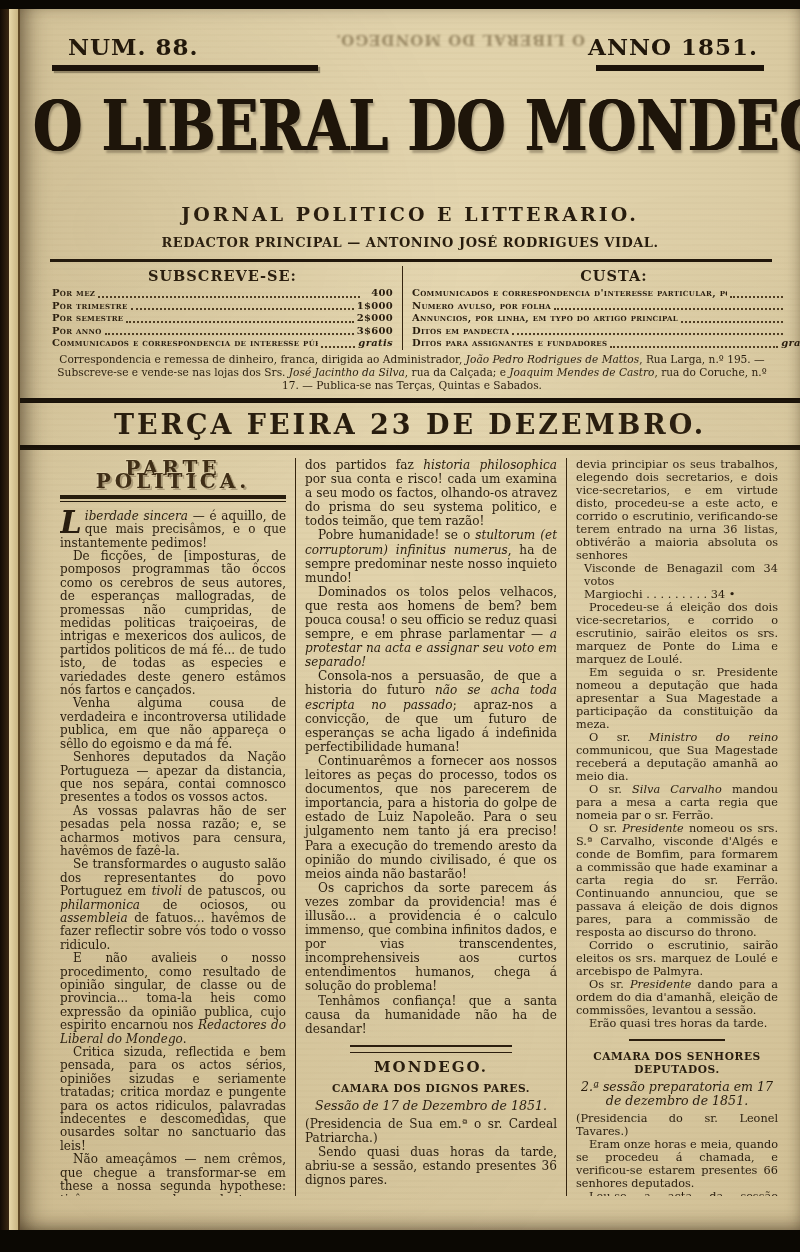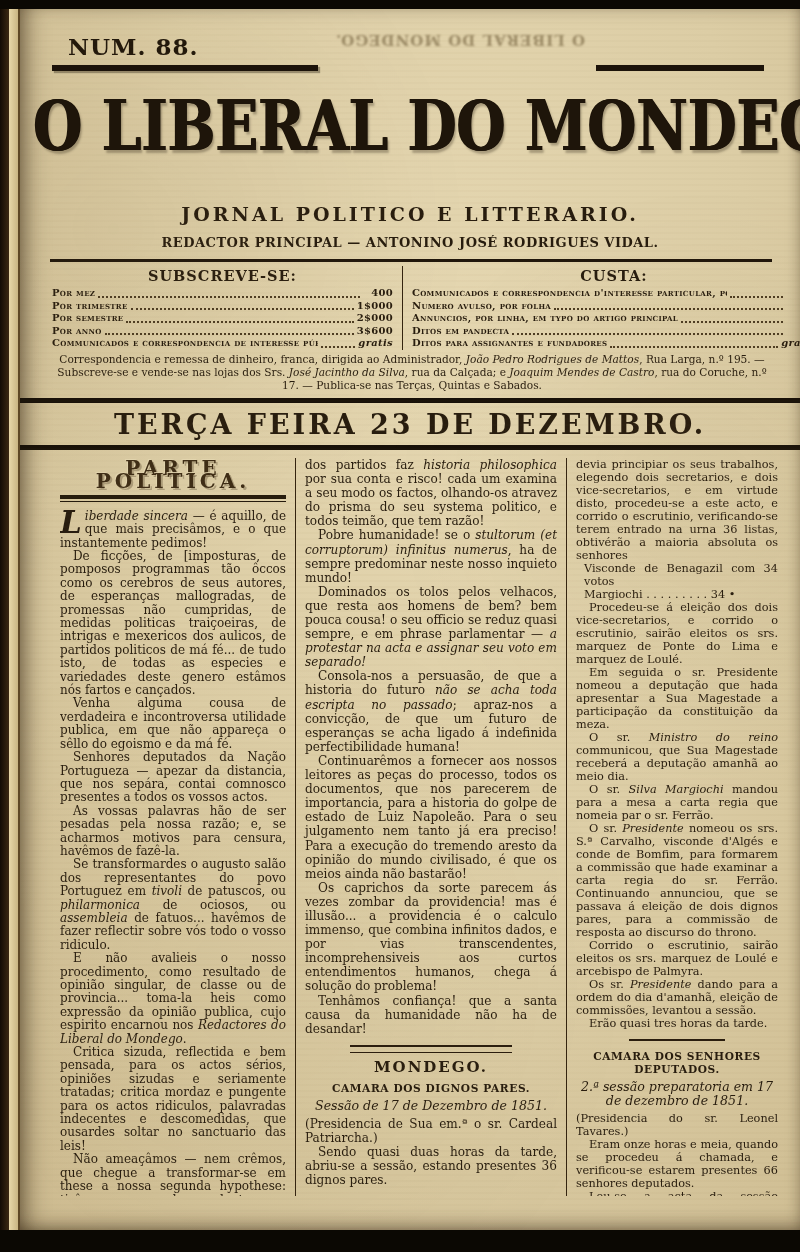--- a/index.html
+++ b/index.html
@@ -77,20 +77,21 @@
 <body>
 
 <div class="topbar"></div>
 <div class="binding"></div>
 <div class="pageedge"></div>
 
 <div class="page">
 
   <div class="issue-row">
     <span>NUM. 88.</span>
+    <span>ANNO 1851.</span>
   </div>
 
   <div class="head-rules">
     <div class="head-rule-left"></div>
     <div class="ghost-title">O LIBERAL DO MONDEGO.</div>
     <div class="head-rule-right"></div>
   </div>
 
   <div class="masthead">
     <span class="masthead-inner">O LIBERAL DO MONDEGO.</span>
@@ -197,21 +198,21 @@
         <div class="b-p0">(Presidencia de Sua em.ª o sr. Cardeal Patriarcha.)</div>
         <div class="b-p">Sendo quasi duas horas da tarde, abriu-se a sessão, estando presentes 36 dignos pares.</div>
       </div>
     <div class="col col-3">
         <div class="b-p0">devia principiar os seus trabalhos, elegendo dois secretarios, e dois vice-secretarios, e em virtude disto, procedeu-se a este acto, e corrido o escrutinio, verificando-se terem entrado na urna 36 listas, obtivérão a maioria absoluta os senhores</div>
         <div class="b-line">Visconde de Benagazil com 34 votos</div>
         <div class="b-line">Margiochi . . . . . . . . . 34  •</div>
         <div class="b-p">Procedeu-se á eleição dos dois vice-secretarios, e corrido o escrutinio, sairão eleitos os srs. marquez de Ponte do Lima e marquez de Loulé.</div>
         <div class="b-p">Em seguida o sr. Presidente nomeou a deputação que hada apresentar a Sua Magestade a participação da constituição da meza.</div>
         <div class="b-p">O sr. <i>Ministro do reino</i> communicou, que Sua Magestade receberá a deputação amanhã ao meio dia.</div>
-        <div class="b-p">O sr. <i>Silva Margiochi</i> mandou para a mesa a carta regia que nomeia par o sr. Ferrão.</div>
+        <div class="b-p">O sr. <i>Silva Carvalho</i> mandou para a mesa a carta regia que nomeia par o sr. Ferrão.</div>
         <div class="b-p">O sr. <i>Presidente</i> nomeou os srs. S.ª Carvalho, visconde d'Algés e conde de Bomfim, para formarem a commissão que hade examinar a carta regia do sr. Ferrão. Continuando annunciou, que se passava á eleição de dois dignos pares, para a commissão de resposta ao discurso do throno.</div>
         <div class="b-p">Corrido o escrutinio, sairão eleitos os srs. marquez de Loulé e arcebispo de Palmyra.</div>
         <div class="b-p">Os sr. <i>Presidente</i> dando para a ordem do dia d'amanhã, eleição de commissões, levantou a sessão.</div>
         <div class="b-p">Erão quasi tres horas da tarde.</div>
         <div class="rule-short"></div>
         <div class="b-h3">CAMARA DOS SENHORES DEPUTADOS.</div>
         <div class="b-hital">2.ª sessão preparatoria em 17 de dezembro de 1851.</div>
         <div class="b-p0">(Presidencia do sr. Leonel Tavares.)</div>
         <div class="b-p">Eram onze horas e meia, quando se procedeu á chamada, e verificou-se estarem presentes 66 senhores deputados.</div>
         <div class="b-p">Leu-se a acta da sessão antecedente que foi approvada.</div>

